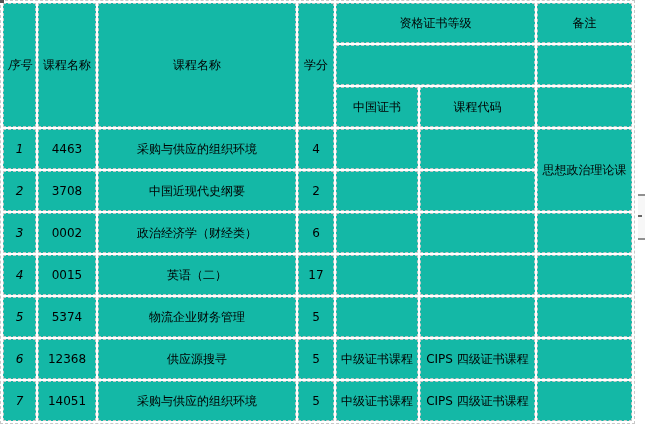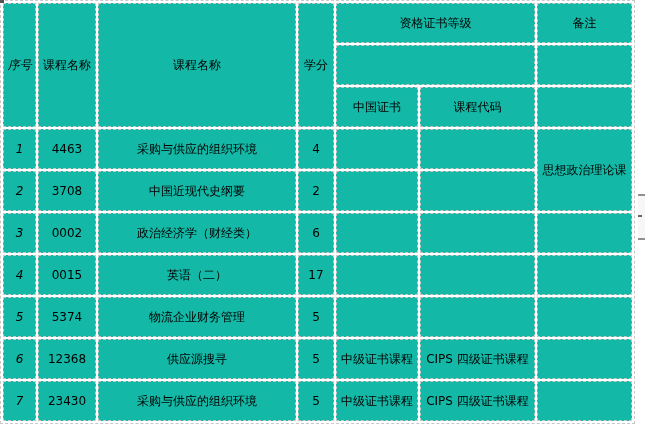--- a/index.html
+++ b/index.html
@@ -161,21 +161,21 @@
       <td class="c2">12368</td>
       <td class="c3">供应源搜寻</td>
       <td class="c4">5</td>
       <td class="c5">中级证书课程</td>
       <td class="c6">CIPS 四级证书课程</td>
       <td class="c7"></td>
     </tr>
 
     <tr>
       <td class="c1">7</td>
-      <td class="c2">23430</td>
+      <td class="c2">14051</td>
       <td class="c3">采购与供应的组织环境</td>
       <td class="c4">5</td>
       <td class="c5">中级证书课程</td>
       <td class="c6">CIPS 四级证书课程</td>
       <td class="c7"></td>
     </tr>
   </tbody>
     </table>
 
   <div class="scrollbar-fragment">

